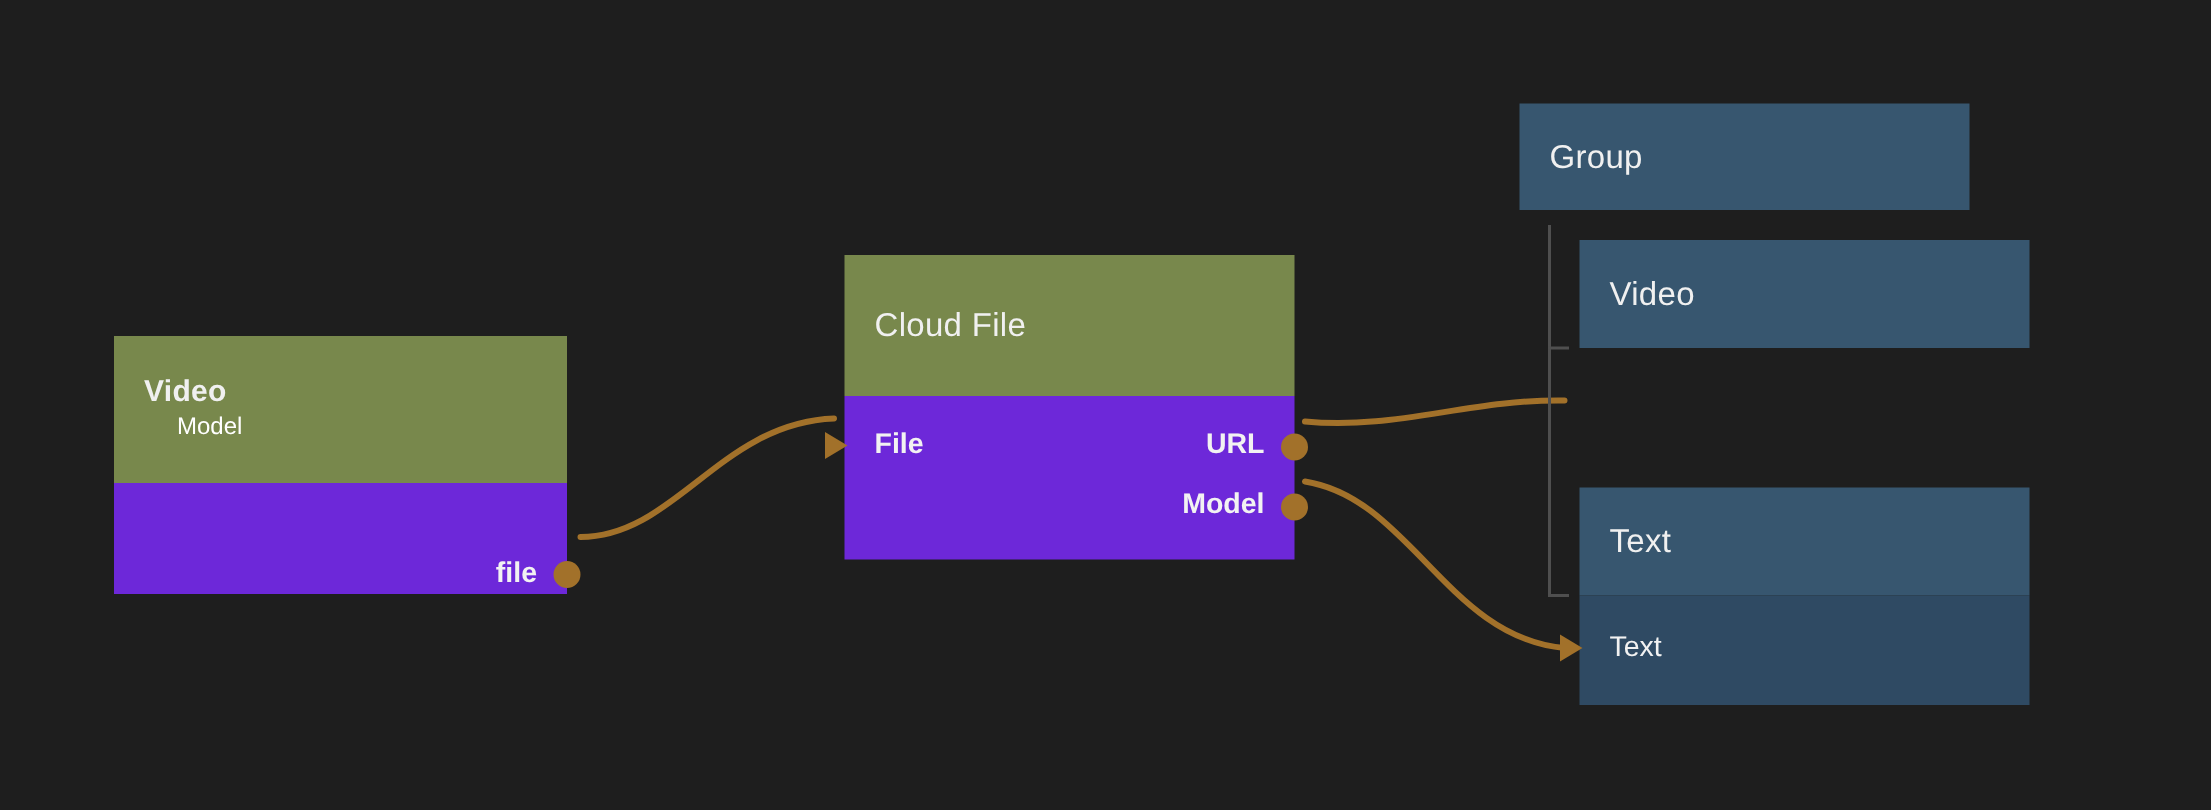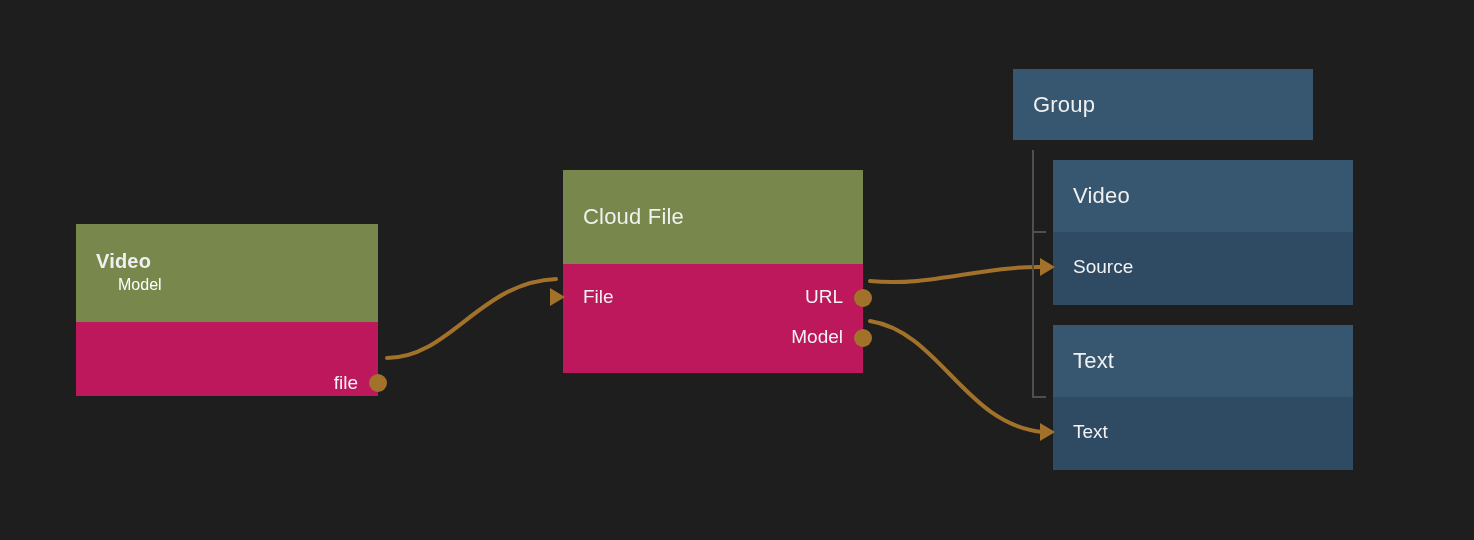--- a/index.html
+++ b/index.html
@@ -10,21 +10,21 @@
   }
   #canvas{position:absolute;inset:0;background:#1e1e1e;}
   #wires{position:absolute;left:0;top:0;width:1474px;height:540px;pointer-events:none;}
 
   .node{position:absolute;box-sizing:border-box;}
   .node .hdr{box-sizing:border-box;display:flex;flex-direction:column;justify-content:center;}
   .node .body{box-sizing:border-box;position:relative;}
 
   
   .green .hdr{background:#78884c;}
-  .green .body{background:#be185d;}
+  .green .body{background:#6d28d9;font-weight:bold;}
   
   .blue .hdr{background:#37566f;}
   .blue .body{background:#2f4a63;}
 
   .title{
     color:#f0f0f0;font-size:22px;line-height:26px;font-weight:400;
     letter-spacing:.2px;white-space:nowrap;
   }
   .title.bold{font-weight:700;font-size:20px;line-height:24px;}
   .subtitle{
@@ -107,26 +107,20 @@
   <div class="node blue" style="left:1013px;top:69px;width:300px;height:71px;">
     <div class="hdr" style="height:71px;padding:0 0 0 20px;">
       <div class="title">Group</div>
     </div>
   </div>
 
   <div class="node blue" style="left:1053px;top:160px;width:300px;height:145px;">
     <div class="hdr" style="height:72px;padding:0 0 0 20px;">
       <div class="title">Video</div>
     </div>
-    <div class="body" style="height:73px;">
-      <div class="port-row in" style="top:22px;">
-        <span>Source</span>
-      </div>
-      <div class="port-arrow" style="left:-13px;top:26px;"></div>
-    </div>
   </div>
 
   <div class="node blue" style="left:1053px;top:325px;width:300px;height:162px;">
     <div class="hdr" style="height:72px;padding:0 0 0 20px;">
       <div class="title">Text</div>
     </div>
     <div class="body" style="height:73px;">
       <div class="port-row in" style="top:22px;">
         <span>Text</span>
       </div>

